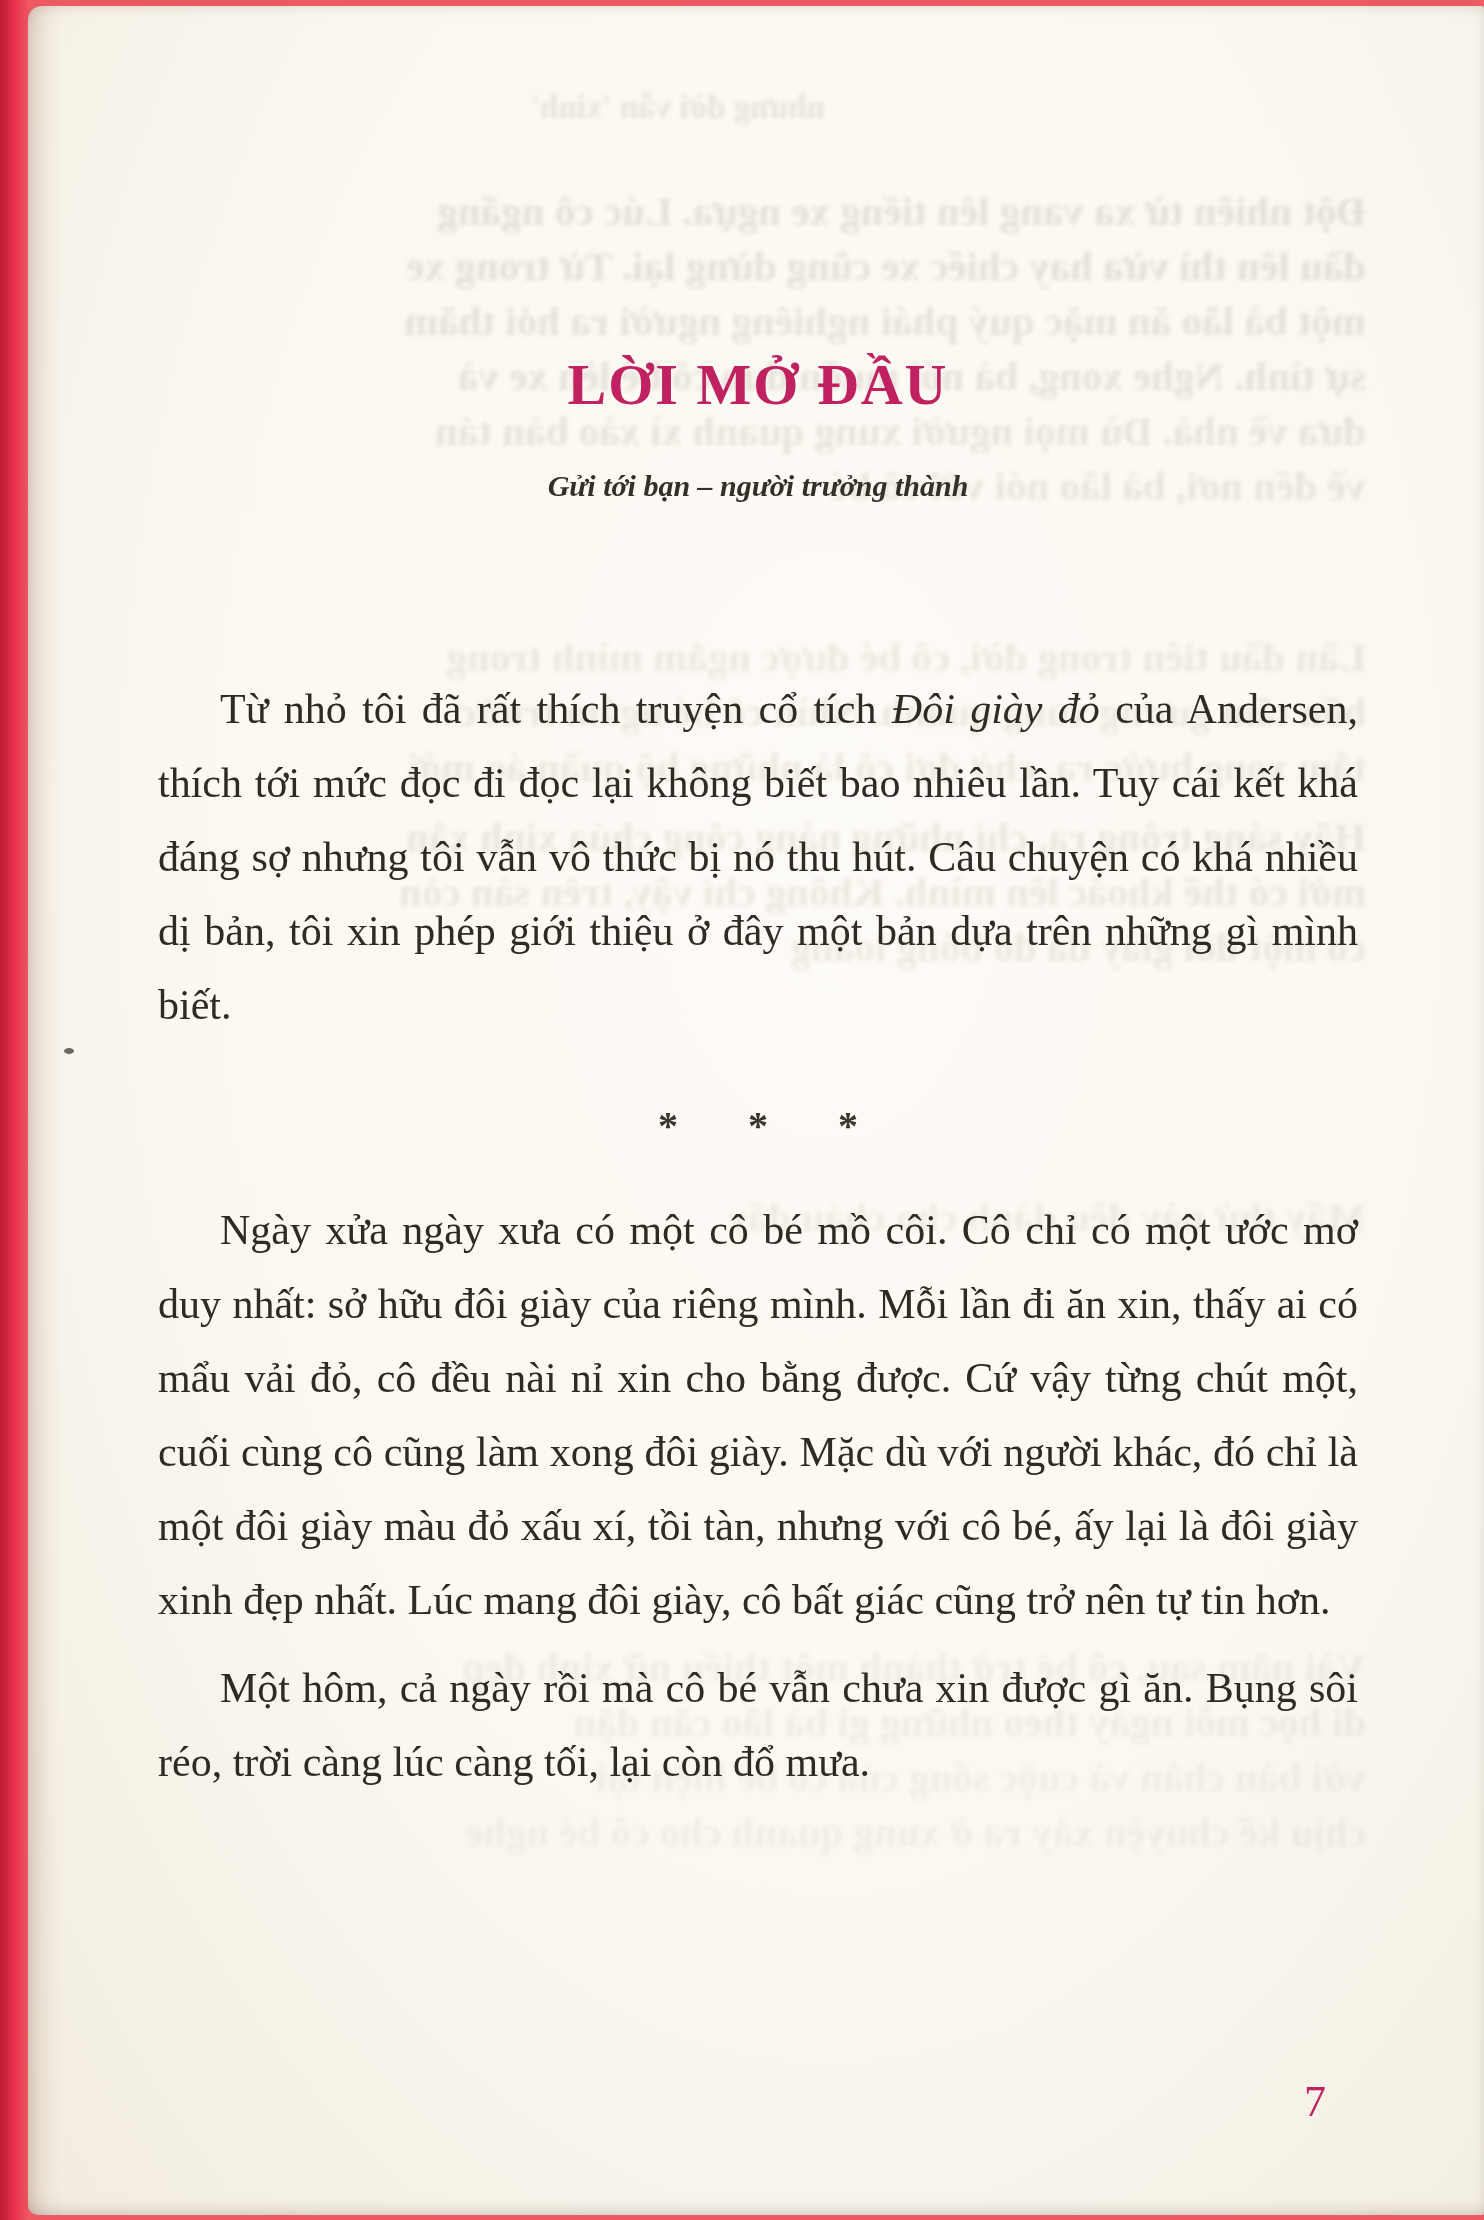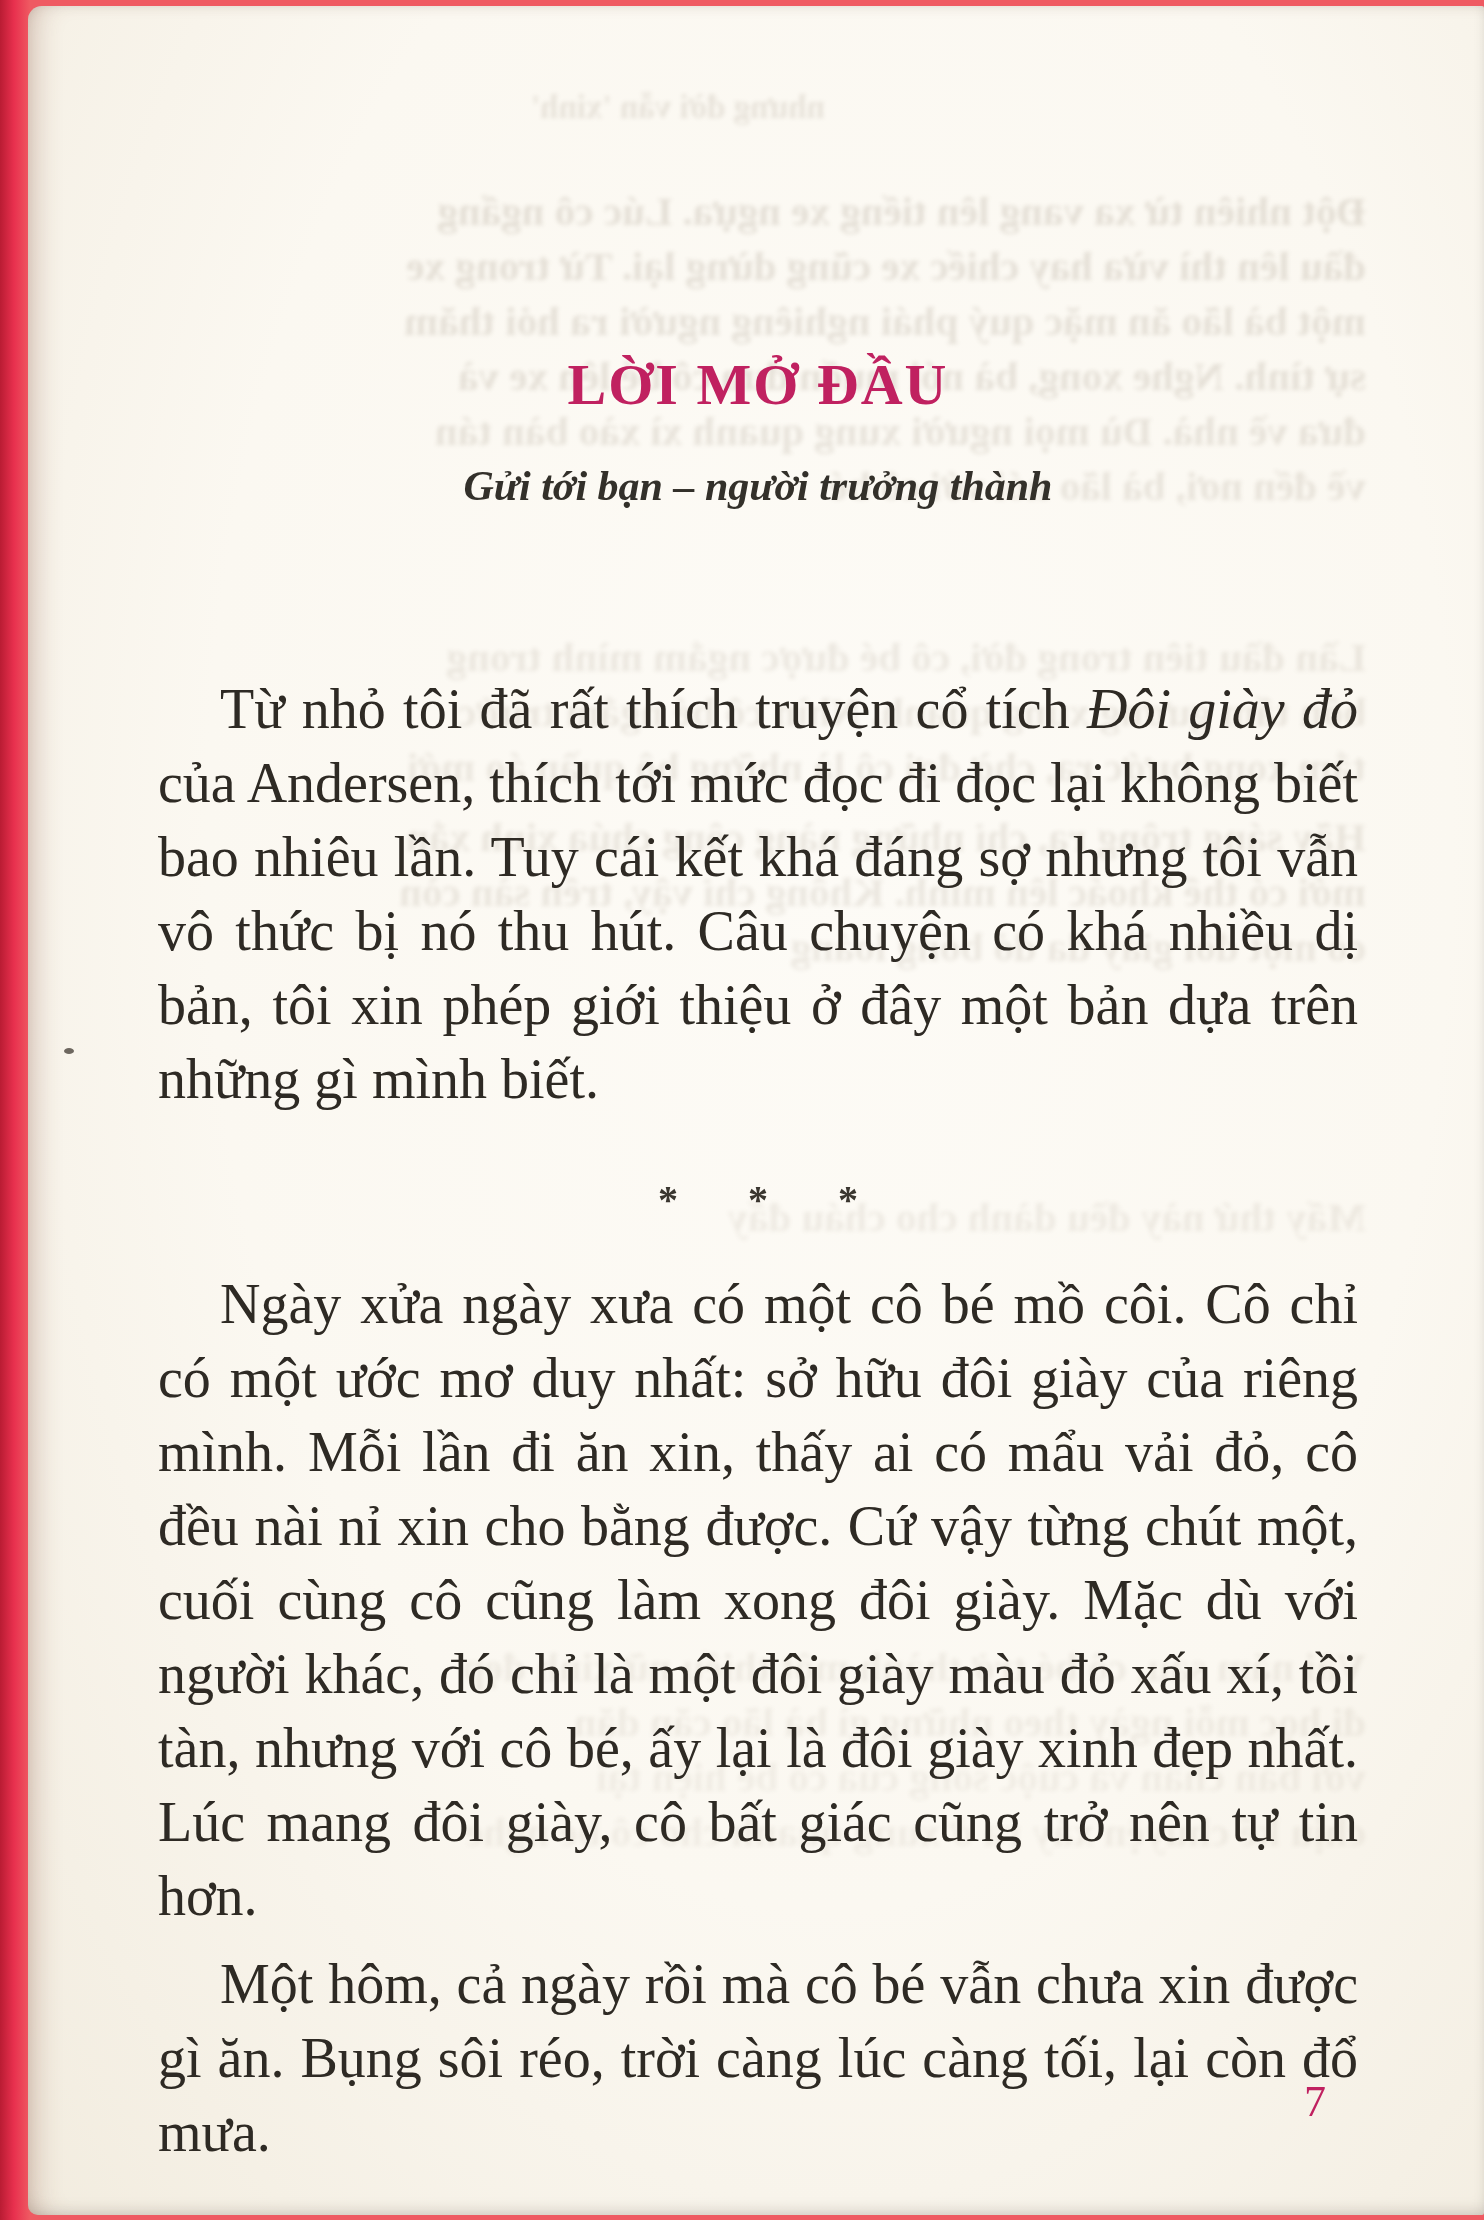--- a/index.html
+++ b/index.html
@@ -40,25 +40,25 @@
     position:absolute;z-index:2;left:130px;right:126px;top:0;
     color:var(--ink);
   }
   .title{
     margin:345px 0 0 0;text-align:center;
     font-size:58px;font-weight:bold;letter-spacing:2px;
     color:var(--accent);
   }
   .subtitle{
     margin-top:30px;text-align:center;
-    font-size:42px;font-weight:bold;font-style:italic;
+    font-size:30px;font-weight:bold;font-style:italic;
     line-height:76px;color:#33302a;
   }
   .body-par{
-    margin:0;font-size:56px;line-height:74px;
+    margin:0;font-size:42px;line-height:74px;
     text-align:justify;text-indent:62px;color:var(--ink);
   }
   .intro{margin-top:148px;}
   .separator{
     margin-top:60px;margin-bottom:44px;
     text-align:center;font-size:40px;font-weight:bold;
     letter-spacing:30px;text-indent:30px;color:#3a362f;
   }
   .story-par + .story-par{margin-top:14px;}
   .page-number{

